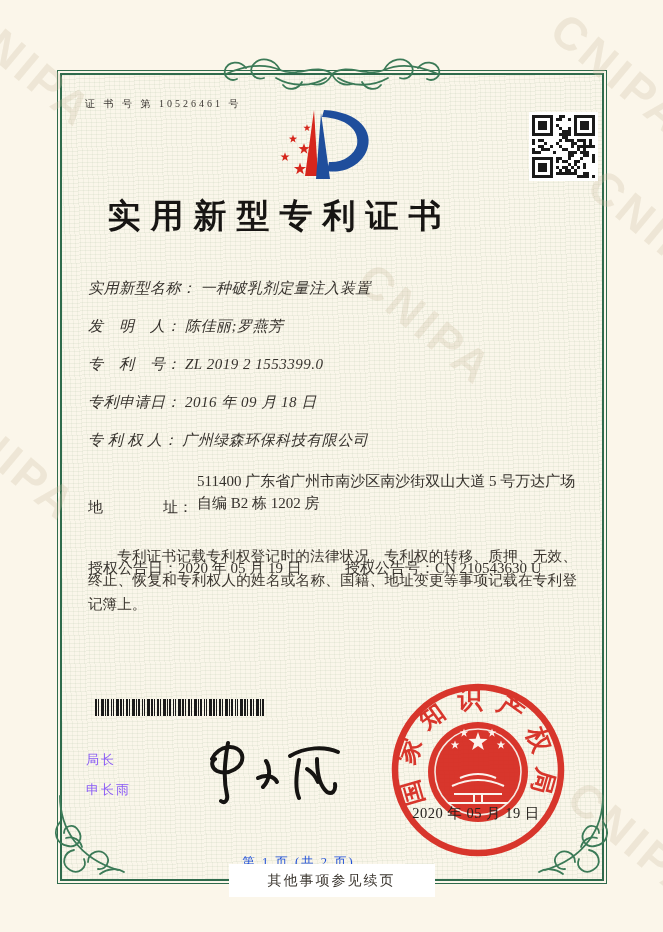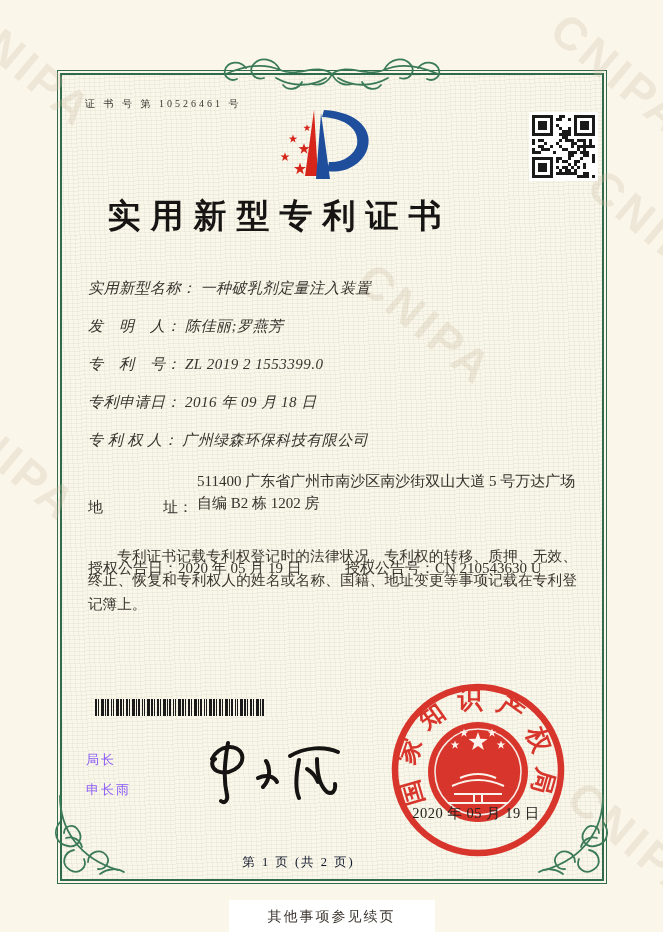--- a/index.html
+++ b/index.html
@@ -52,24 +52,24 @@
   .barcode{position:absolute;left:95px;top:699px;width:170px;height:17px;}
   .director{position:absolute;left:86px;font-size:13px;letter-spacing:2px;color:#8b5cf6;}
   .sig{position:absolute;left:198px;top:733px;width:155px;height:78px;}
   .seal{position:absolute;left:390px;top:682px;width:176px;height:176px;opacity:0.92;}
   .seal-date{
     position:absolute;left:388px;top:804px;width:176px;text-align:center;
     font-size:14.5px;color:#26231f;letter-spacing:0.5px;z-index:7;
   }
   .page-info{
     position:absolute;left:0;top:854px;width:597px;text-align:center;
-    font-size:12.5px;letter-spacing:2px;color:#0f172a;
+    font-size:12.5px;letter-spacing:2px;color:#1d4ed8;
   }
   .cont-note{
-    position:absolute;left:50%;transform:translateX(-50%);top:900px;
+    position:absolute;left:50%;transform:translateX(-50%);top:864px;
     width:206px;height:33px;background:#ffffff;z-index:6;
     text-align:center;line-height:33px;font-size:14px;letter-spacing:2px;color:#3a352e;
   }
   .ornament{position:absolute;z-index:4;}
   .flourish{left:206px;top:44px;width:252px;height:58px;}
   .corner-bl{left:48px;top:788px;width:95px;height:95px;}
   .corner-br{left:520px;top:788px;width:95px;height:95px;transform:scaleX(-1);}
 </style>
 </head>
 <body>

